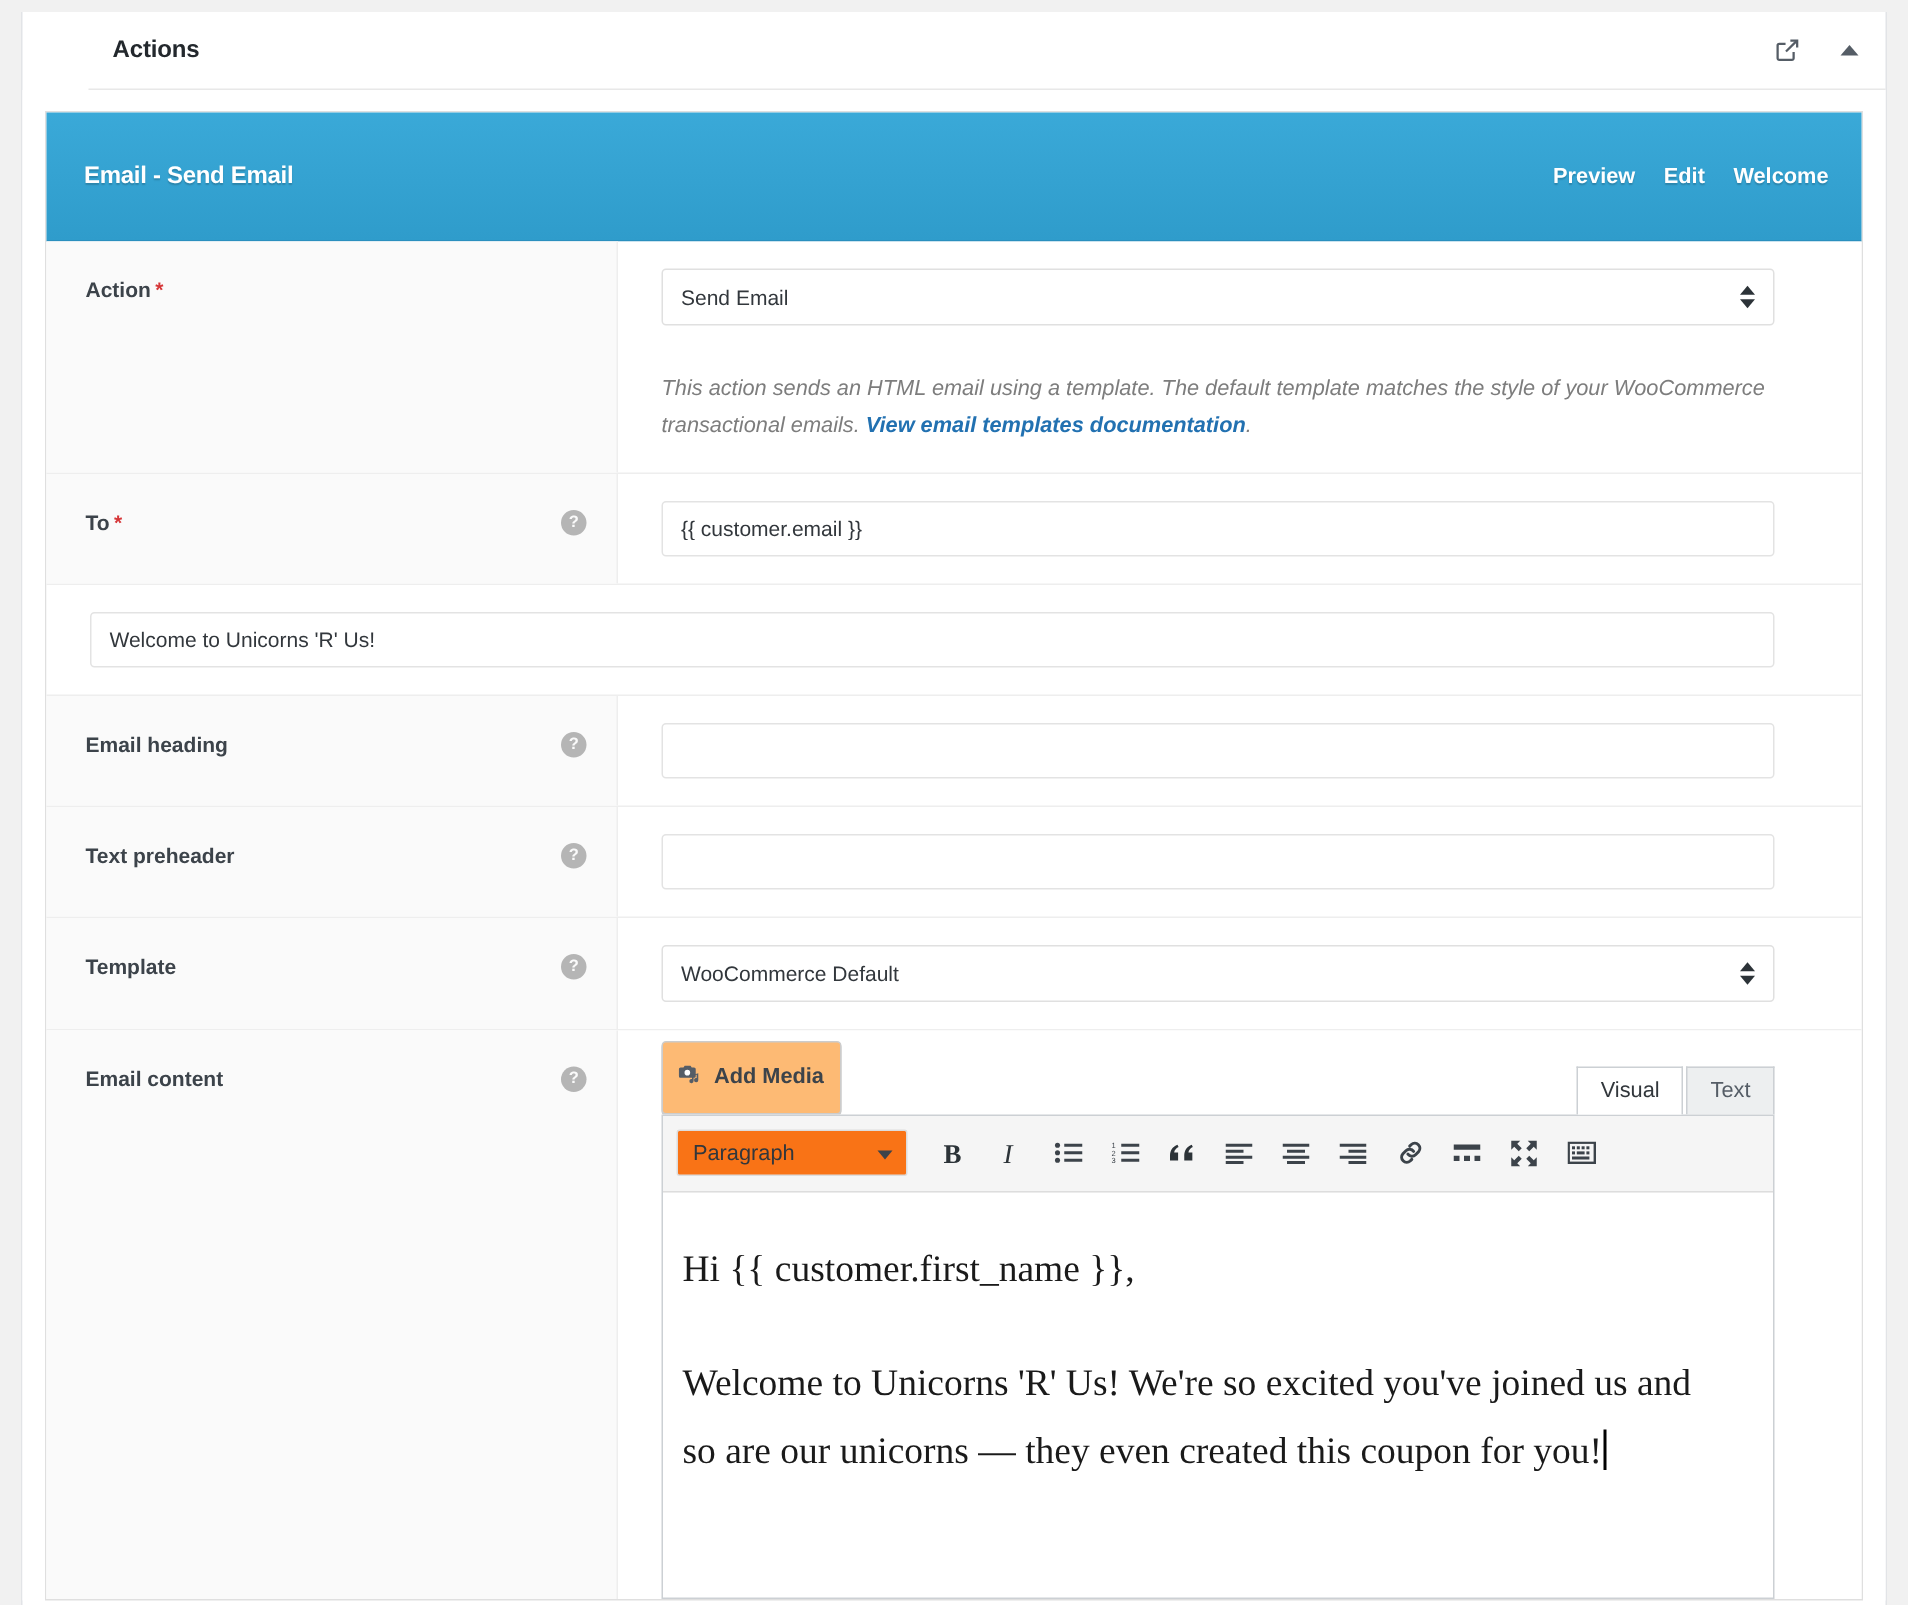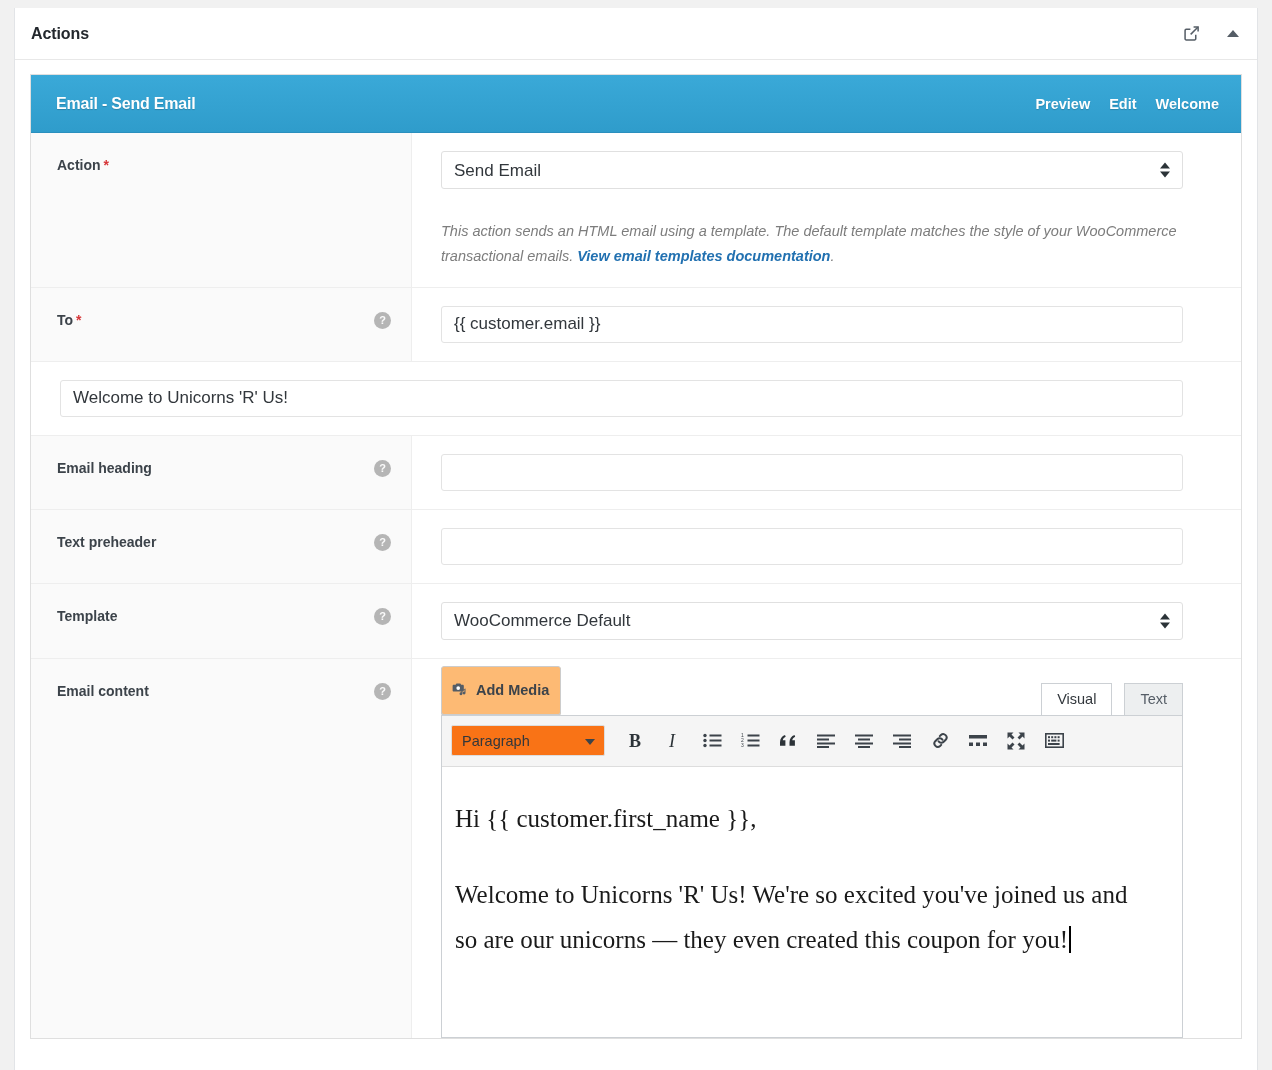--- a/index.html
+++ b/index.html
@@ -23,20 +23,21 @@
     border-bottom: none;
   }
 
   
   .metabox-header {
     height: 52px;
     border-bottom: 1px solid #e8e8e8;
     display: flex;
     align-items: center;
     padding: 0 14px 0 16px;
+    margin-left: 44px;
   }
   .metabox-title {
     font-size: 16px;
     font-weight: bold;
     color: #23282d;
     letter-spacing: -0.1px;
   }
   .metabox-header-actions {
     margin-left: auto;
     display: flex;
@@ -64,21 +65,21 @@
   }
 
   
   .action-card {
     border: 1px solid #dfdfdf;
     background: #fff;
   }
 
   
   .card-head {
-    height: 58px;
+    height: 86px;
     background: linear-gradient(180deg, #3aa9d8 0%, #2f9ccb 100%);
     border-bottom: 1px solid #2a8fbe;
     display: flex;
     align-items: center;
     padding: 0 22px 0 25px;
   }
   .card-head-title {
     color: #ffffff;
     font-size: 16px;
     font-weight: bold;
@@ -150,21 +151,21 @@
     padding: 18px 58px 18px 29px;
     min-width: 0;
   }
 
   
   .sel-wrap { position: relative; }
   select.ctl, input.ctl {
     width: 100%;
     height: 38px;
     font-family: "Liberation Sans", sans-serif;
-    font-size: 17px;
+    font-size: 14px;
     color: #32373c;
     padding: 0 12px;
     border: 1px solid #dddddd;
     border-radius: 3px;
     background: #ffffff;
     outline: none;
     appearance: none;
     -webkit-appearance: none;
   }
   select.ctl { padding-right: 34px; cursor: pointer; border-color: #e0e0e0; }
@@ -240,21 +241,21 @@
   .tab {
     height: 32px;
     padding: 0 15px;
     display: flex; align-items: center;
     font-size: 14.5px;
     color: #555d66;
     border: 1px solid #ccd0d4;
     border-bottom: none;
     background: #edeff0;
     cursor: pointer;
-    margin-left: 12px;
+    margin-left: 2px;
   }
   .tab.active {
     background: #ffffff;
     color: #32373c;
     border-color: #ccd0d4;
     position: relative;
     z-index: 3;
   }
 
   .editor-box {

